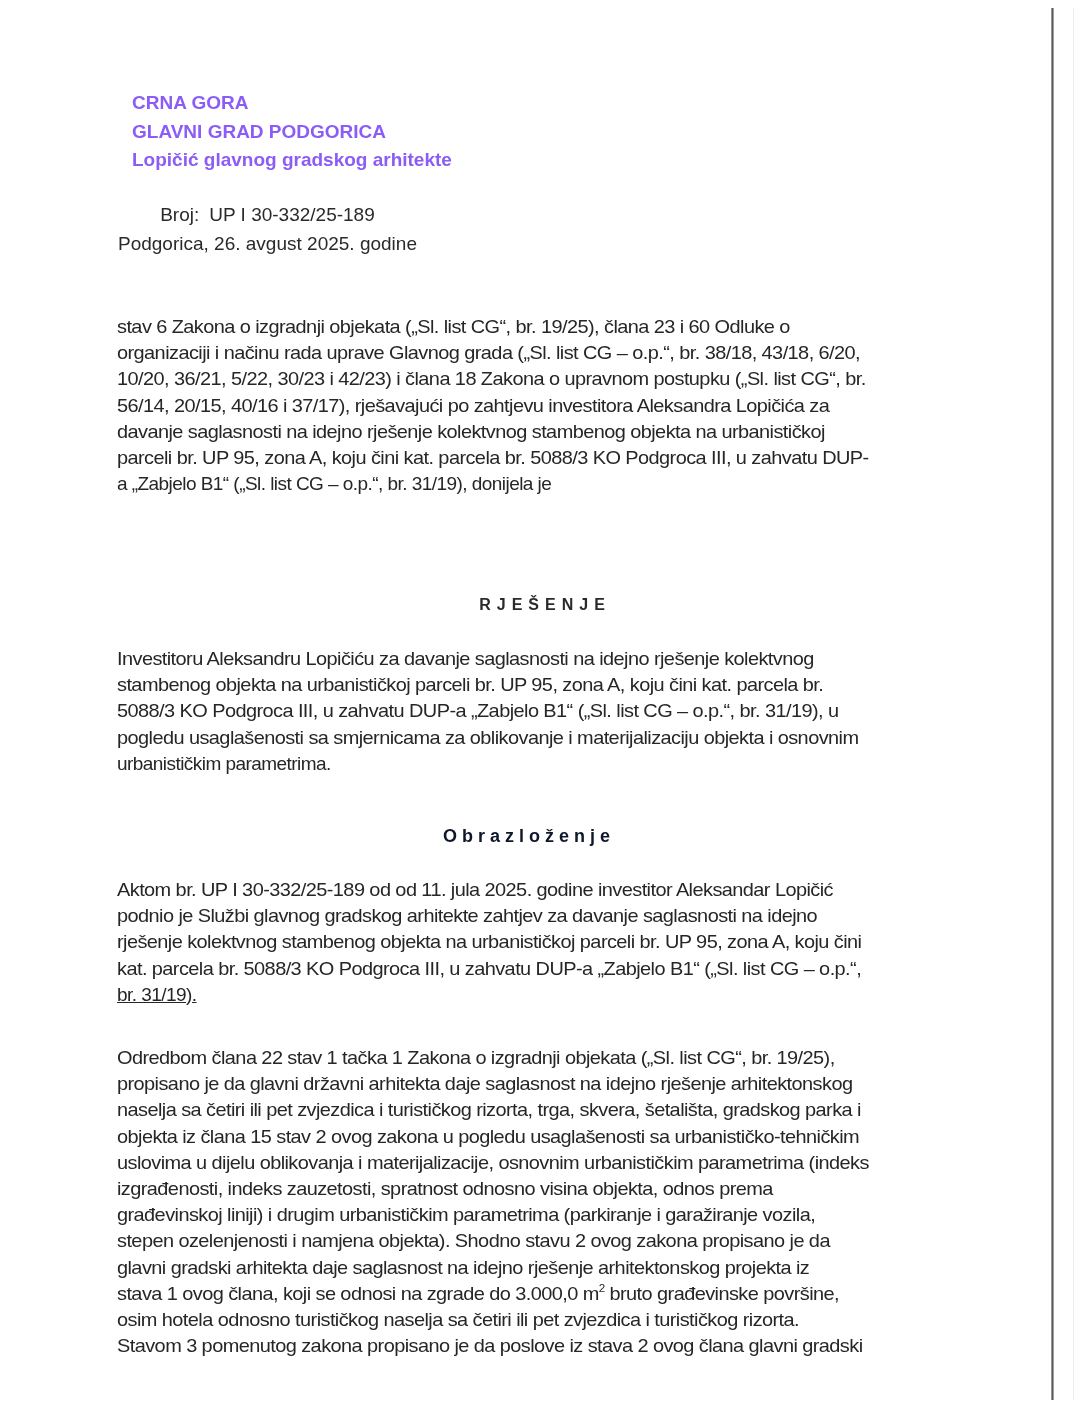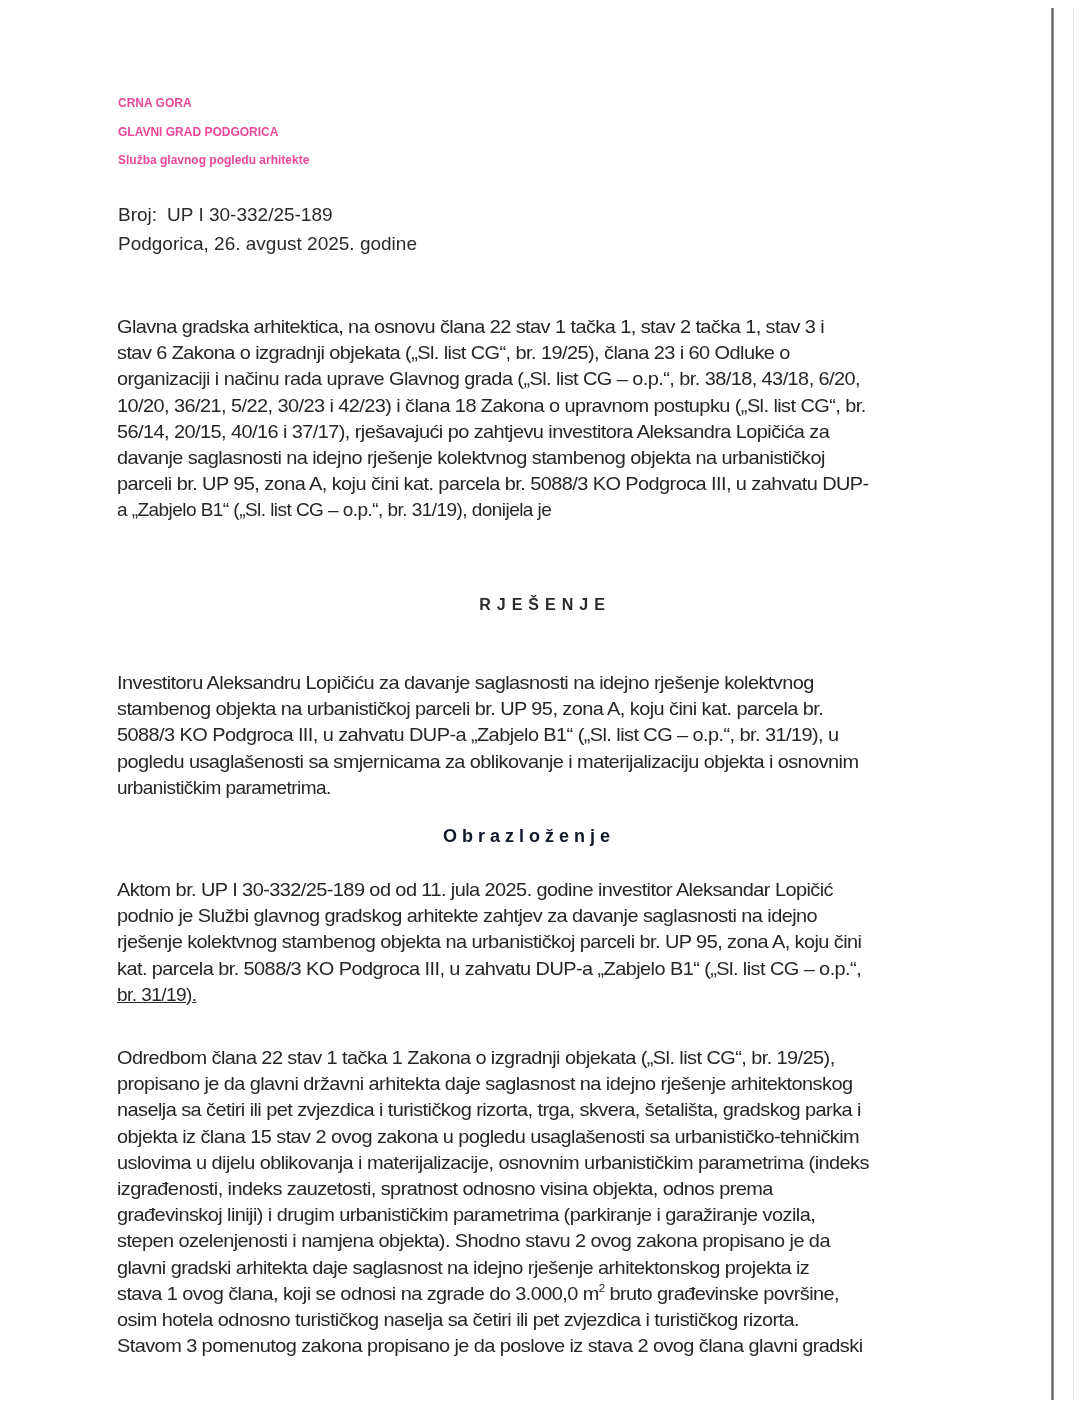--- a/index.html
+++ b/index.html
@@ -11,28 +11,28 @@
   .page { position: absolute; left: 0; top: 0; width: 1090px; height: 1408px; }
   .rule-dark {
     position: absolute; left: 1051px; top: 8px; width: 3px; height: 1392px;
     background: linear-gradient(90deg, #bdbdbd 0%, #555 45%, #777 70%, #cfcfcf 100%);
   }
   .rule-light {
     position: absolute; left: 1073px; top: 8px; width: 1px; height: 1392px;
     background: #ececec;
   }
   .header {
-    position: absolute; left: 118px; top: 89px;
+    position: absolute; left: 132px; top: 89px;
     font-family: "Liberation Sans", sans-serif; font-weight: bold;
-    font-size: 12px; line-height: 28.5px; color: #ec4899;
+    font-size: 19px; line-height: 28.5px; color: #8b5cf6;
   }
   .meta {
     position: absolute; left: 118px; top: 201px;
     font-family: "Liberation Sans", sans-serif;
-    font-size: 19px; line-height: 28.5px; color: #2a2a2a;
+    font-size: 19px; line-height: 28.5px; color: #2a2a2a; text-align: center;
   }
   .meta .gap { display: inline-block; width: 10px; }
   .para {
     position: absolute; left: 117px; width: 864px;
     font-family: "Liberation Sans", sans-serif;
     font-size: 19px; color: #262626;
     transform-origin: left top;
   }
   .line {
     display: block; height: 26.2px; line-height: 26.2px;
@@ -59,44 +59,43 @@
 </head>
 <body>
 
 <div class="page">
   <div class="rule-dark"></div>
   <div class="rule-light"></div>
 
   <div class="header">
     <div>CRNA GORA</div>
     <div>GLAVNI GRAD PODGORICA</div>
-    <div>Služba glavnog pogledu arhitekte</div>
+    <div>Lopičić glavnog gradskog arhitekte</div>
   </div>
 
   <div class="meta">
     <div>
       <span>Broj:</span><span class="gap"></span><span>UP I 30-332/25-189</span>
     </div>
     <div>Podgorica, 26. avgust 2025. godine</div>
   </div>
 
   <div class="para" style="top:314px">
-    <span class="line"><span style="white-space: nowrap; display: inline-block; transform-origin: left center; word-spacing: 0px; transform: scaleX(1.05);">Glavna gradska arhitektica, na osnovu člana 22 stav 1 tačka 1, stav 2 tačka 1, stav 3 i</span></span>
     <span class="line"><span style="white-space: nowrap; display: inline-block; transform-origin: left center; word-spacing: 0px; transform: scaleX(1.05);">stav 6 Zakona o izgradnji objekata („Sl. list CG“, br. 19/25), člana 23 i 60 Odluke o</span></span>
     <span class="line"><span style="white-space: nowrap; display: inline-block; transform-origin: left center; word-spacing: 0px; transform: scaleX(1.05);">organizaciji i načinu rada uprave Glavnog grada („Sl. list CG – o.p.“, br. 38/18, 43/18, 6/20,</span></span>
     <span class="line"><span style="white-space: nowrap; display: inline-block; transform-origin: left center; word-spacing: 0px; transform: scaleX(1.05);">10/20, 36/21, 5/22, 30/23 i 42/23) i člana 18 Zakona o upravnom postupku („Sl. list CG“, br.</span></span>
     <span class="line"><span style="white-space: nowrap; display: inline-block; transform-origin: left center; word-spacing: 0px; transform: scaleX(1.05);">56/14, 20/15, 40/16 i 37/17), rješavajući po zahtjevu investitora Aleksandra Lopičića za</span></span>
     <span class="line"><span style="white-space: nowrap; display: inline-block; transform-origin: left center; word-spacing: 0px; transform: scaleX(1.05);">davanje saglasnosti na idejno rješenje kolektvnog stambenog objekta na urbanističkoj</span></span>
     <span class="line"><span style="white-space: nowrap; display: inline-block; transform-origin: left center; word-spacing: 0px; transform: scaleX(1.05);">parceli br. UP 95, zona A, koju čini kat. parcela br. 5088/3 KO Podgroca III, u zahvatu DUP-</span></span>
     <span class="line last"><span style="white-space: nowrap;">a „Zabjelo B1“ („Sl. list CG – o.p.“, br. 31/19), donijela je</span></span>
   </div>
 
   <div class="title-r">RJEŠENJE</div>
 
-  <div class="para" style="top:670px">
+  <div class="para" style="top:646px">
     <span class="line"><span style="white-space: nowrap; display: inline-block; transform-origin: left center; word-spacing: 0px; transform: scaleX(1.05);">Investitoru Aleksandru Lopičiću za davanje saglasnosti na idejno rješenje kolektvnog</span></span>
     <span class="line"><span style="white-space: nowrap; display: inline-block; transform-origin: left center; word-spacing: 0px; transform: scaleX(1.05);">stambenog objekta na urbanističkoj parceli br. UP 95, zona A, koju čini kat. parcela br.</span></span>
     <span class="line"><span style="white-space: nowrap; display: inline-block; transform-origin: left center; word-spacing: 0px; transform: scaleX(1.05);">5088/3 KO Podgroca III, u zahvatu DUP-a „Zabjelo B1“ („Sl. list CG – o.p.“, br. 31/19), u</span></span>
     <span class="line"><span style="white-space: nowrap; display: inline-block; transform-origin: left center; word-spacing: 0px; transform: scaleX(1.05);">pogledu usaglašenosti sa smjernicama za oblikovanje i materijalizaciju objekta i osnovnim</span></span>
     <span class="line last"><span style="white-space: nowrap;">urbanističkim parametrima.</span></span>
   </div>
 
   <div class="title-o">Obrazloženje</div>
 
   <div class="para" style="top:877px">

